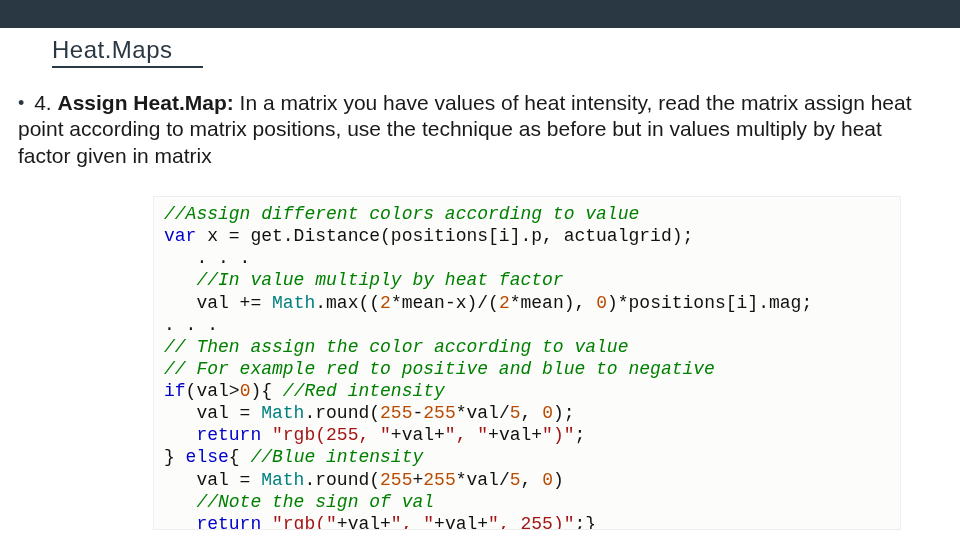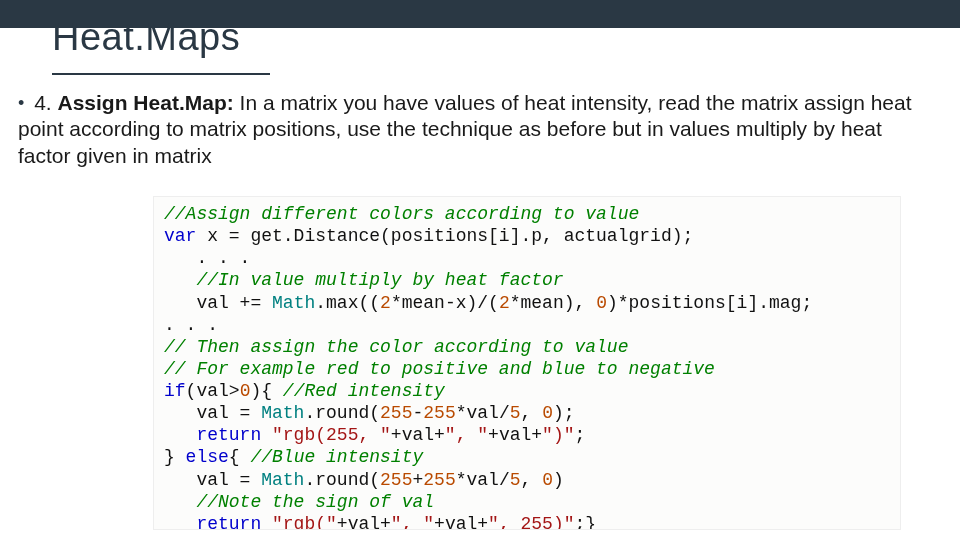--- a/index.html
+++ b/index.html
@@ -14,28 +14,28 @@
   .topbar {
     position: absolute;
     top: 0;
     left: 0;
     width: 960px;
     height: 28px;
     background: #2a3844;
   }
   .title {
     position: absolute;
-    top: 16px;
+    top: 36px;
     left: 52px;
-    font-size: 38px;
+    font-size: 24px;
     color: #2a3844;
     font-weight: 400;
     letter-spacing: 0.5px;
     border-bottom: 2px solid #2a3844;
-    padding-bottom: 14px;
+    padding-bottom: 2px;
     padding-right: 30px;
   }
   .body-text {
     position: absolute;
     top: 90px;
     left: 18px;
     width: 920px;
     font-size: 21px;
     color: #1a1a1a;
     line-height: 1.25;

